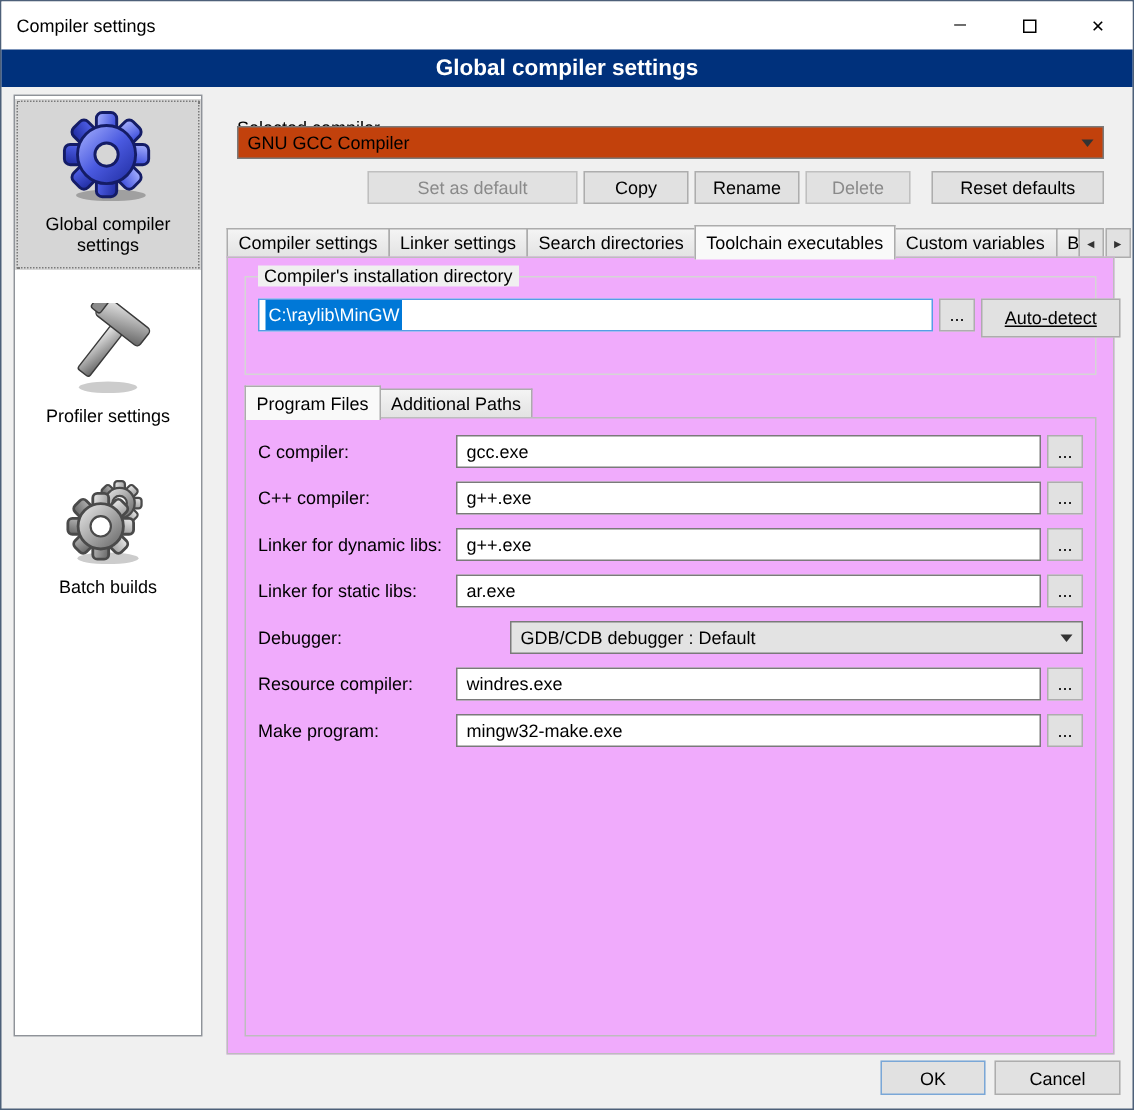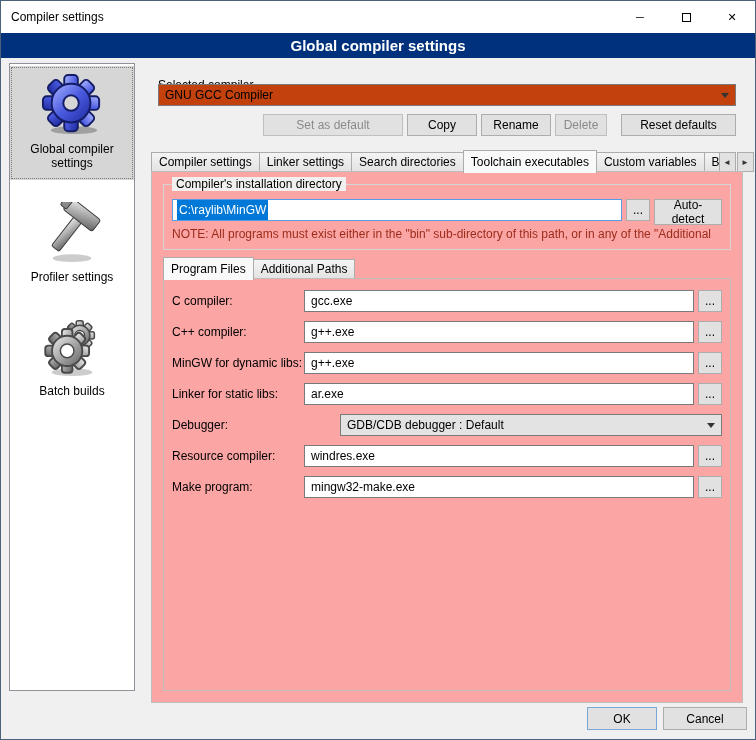--- a/index.html
+++ b/index.html
@@ -88,21 +88,21 @@
     height: 23px; line-height: 22px; background: #f9f9f9;
     z-index: 3; margin-bottom: -1px;
   }
   .tab-scrolls { margin-left: auto; display: flex; gap: 1px; align-items: flex-end; }
   .scroll-btn {
     width: 17px; height: 20px; background: #e1e1e1; border: 1px solid #adadad;
     display: flex; align-items: center; justify-content: center;
     font-size: 8px; color: #333; cursor: default;
   }
   .tabpage {
-    position: absolute; background: #fca5a5; border: 1px solid #bdbdbd; z-index: 2;
+    position: absolute; background: #f0abfc; border: 1px solid #bdbdbd; z-index: 2;
   }
   
   .groupbox {
     position: absolute; border: 1px solid #d5d5d5;
   }
   .groupbox .legend {
     position: absolute; top: -8px; left: 8px; background: #f0f0f0; padding: 0 4px;
   }
   .path-input {
     position: absolute; height: 22px; background: #fff;
@@ -219,21 +219,21 @@
 
     <div class="combo" style="left:7px; top:21px; width:578px;">
       <span>GNU GCC Compiler</span>
       <span class="chev"></span>
     </div>
 
     <div class="btn-row">
       <button class="btn disabled" style="width:140px;">Set as default</button>
       <button class="btn" style="width:70px;">Copy</button>
       <button class="btn" style="width:70px;">Rename</button>
-      <button class="btn disabled" style="width:52px;">Delete</button>
+      <button class="btn disabled" style="width:70px;">Delete</button>
       <span class="gap"></span>
       <button class="btn" style="width:115px;">Reset defaults</button>
     </div>
 
     <div class="tabstrip" style="left:0; top:86px; width:592px; height:23px;">
       <div class="tab">Compiler settings</div>
       <div class="tab">Linker settings</div>
       <div class="tab">Search directories</div>
       <div class="tab active">Toolchain executables</div>
       <div class="tab">Custom variables</div>
@@ -249,22 +249,21 @@
     </div>
 
     <div class="tabpage" style="left:0; top:108px; width:592px; height:532px;">
 
       <div class="groupbox" style="left:11px; top:12px; width:568px; height:66px;">
         <span class="legend">Compiler's installation directory</span>
         <div class="path-input" style="left:8px; top:14px; width:450px;">
           <span class="sel">C:\raylib\MinGW</span>
         </div>
         <button class="btn" style="position:absolute; left:462px; top:14px; width:24px; padding:0;">...</button>
-        <button class="btn" style="position:absolute; left:490px; top:14px; width:68px; padding:12px;">Auto-detect</button>
-        <div class="note" style="left:8px; top:42px; width:552px;">NOTE: All programs must exist either in the "bin" sub-directory of this path, or in any of the "Additional</div>
+        <button class="btn" style="position:absolute; left:490px; top:14px; width:93px; padding:12px;text-decoration:underline;">Auto-detect</button>
       </div>
 
       <div class="tabstrip" style="left:11px; top:86px; width:568px; height:21px;">
         <div class="tab active">Program Files</div>
         <div class="tab">Additional Paths</div>
       </div>
 
       <div class="tabpage" style="left:11px; top:106px; width:568px; height:413px;">
 
         <div class="frow" style="top:11px;">
@@ -273,21 +272,21 @@
           <button class="btn browse">...</button>
         </div>
 
         <div class="frow" style="top:42px;">
           <span class="flabel">C++ compiler:</span>
           <input class="finput" value="g++.exe" style="">
           <button class="btn browse">...</button>
         </div>
 
         <div class="frow" style="top:73px;">
-          <span class="flabel">MinGW for dynamic libs:</span>
+          <span class="flabel">Linker for dynamic libs:</span>
           <input class="finput" value="g++.exe" style="">
           <button class="btn browse">...</button>
         </div>
 
         <div class="frow" style="top:104px;">
           <span class="flabel">Linker for static libs:</span>
           <input class="finput" value="ar.exe" style="">
           <button class="btn browse">...</button>
         </div>
 

